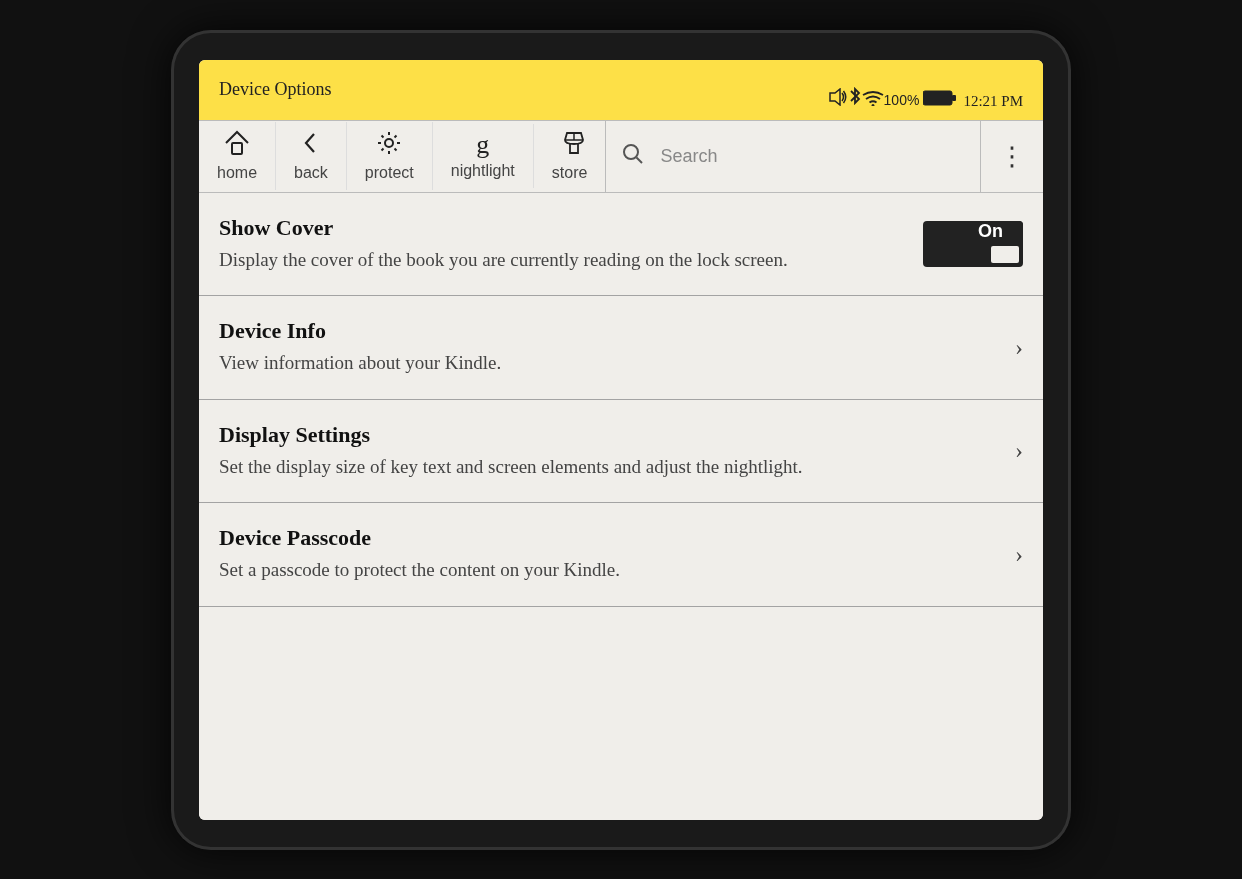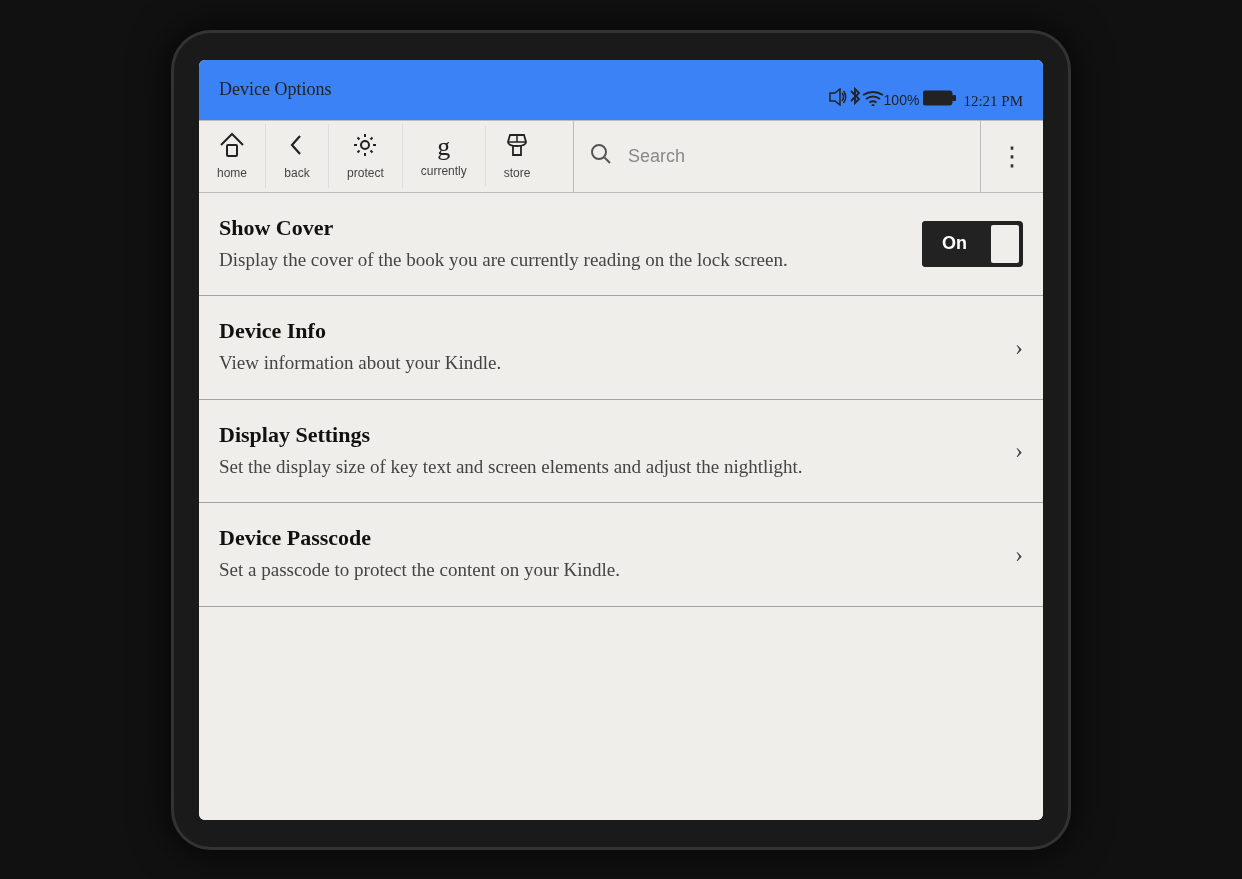--- a/index.html
+++ b/index.html
@@ -34,21 +34,21 @@
       height: 100%;
       background: #f0eeea;
       border-radius: 6px;
       overflow: hidden;
       display: flex;
       flex-direction: column;
     }
 
     
     .status-bar {
-      background: #3b82f6;
+      background: #fde047;
       border-bottom: 1px solid #bbb;
       padding: 10px 20px;
       display: flex;
       align-items: center;
       justify-content: space-between;
       min-height: 44px;
     }
 
     .status-title {
       font-size: 18px;
@@ -99,30 +99,31 @@
       align-items: center;
       justify-content: center;
       padding: 8px 18px;
       cursor: pointer;
       gap: 4px;
       border-right: 1px solid #ddd;
     }
 
     .nav-item:last-child {
       border-right: none;
+      align-items: flex-end;
     }
 
     .nav-icon {
       font-size: 22px;
       line-height: 1;
       color: #222;
     }
 
     .nav-label {
-      font-size: 12px;
+      font-size: 16px;
       color: #444;
       font-family: sans-serif;
     }
 
     .search-area {
       display: flex;
       align-items: center;
       flex: 1;
       padding: 0 16px;
       gap: 16px;
@@ -198,20 +199,21 @@
     
     .toggle-switch {
       display: flex;
       align-items: flex-end;
       background: #222;
       border-radius: 4px;
       overflow: hidden;
       min-width: 100px;
       height: 46px;
       cursor: pointer;
+      flex-direction: column;
     }
 
     .toggle-on {
       background: #222;
       color: #fff;
       padding: 0 20px;
       font-size: 18px;
       font-weight: bold;
       font-family: sans-serif;
       height: 100%;
@@ -314,21 +316,21 @@
             <svg width="26" height="26" viewBox="0 0 26 26" fill="none">
               <circle cx="13" cy="13" r="4" stroke="#222" stroke-width="2" fill="none"></circle>
               <path d="M13,2 L13,5 M13,21 L13,24 M2,13 L5,13 M21,13 L24,13 M5.5,5.5 L7.5,7.5 M18.5,18.5 L20.5,20.5 M20.5,5.5 L18.5,7.5 M7.5,18.5 L5.5,20.5" stroke="#222" stroke-width="2"></path>
             </svg>
           </span>
           <span class="nav-label">protect</span>
         </div>
 
         <div class="nav-item">
           <span class="nav-icon goodreads-g" style="font-size:26px;">g</span>
-          <span class="nav-label">currently</span>
+          <span class="nav-label">nightlight</span>
         </div>
 
         <div class="nav-item">
           <span class="nav-icon">
             <svg width="26" height="26" viewBox="0 0 26 26" fill="none">
               <path d="M6,3 L4,10 Q4,14 13,14 Q22,14 22,10 L20,3 Z" stroke="#222" stroke-width="1.8" fill="none"></path>
               <path d="M9,14 L9,23 L17,23 L17,14" stroke="#222" stroke-width="1.8" fill="none"></path>
               <line x1="4" y1="10" x2="22" y2="10" stroke="#222" stroke-width="1.5"></line>
               <path d="M13,10 L13,3" stroke="#222" stroke-width="1.5"></path>
             </svg>

